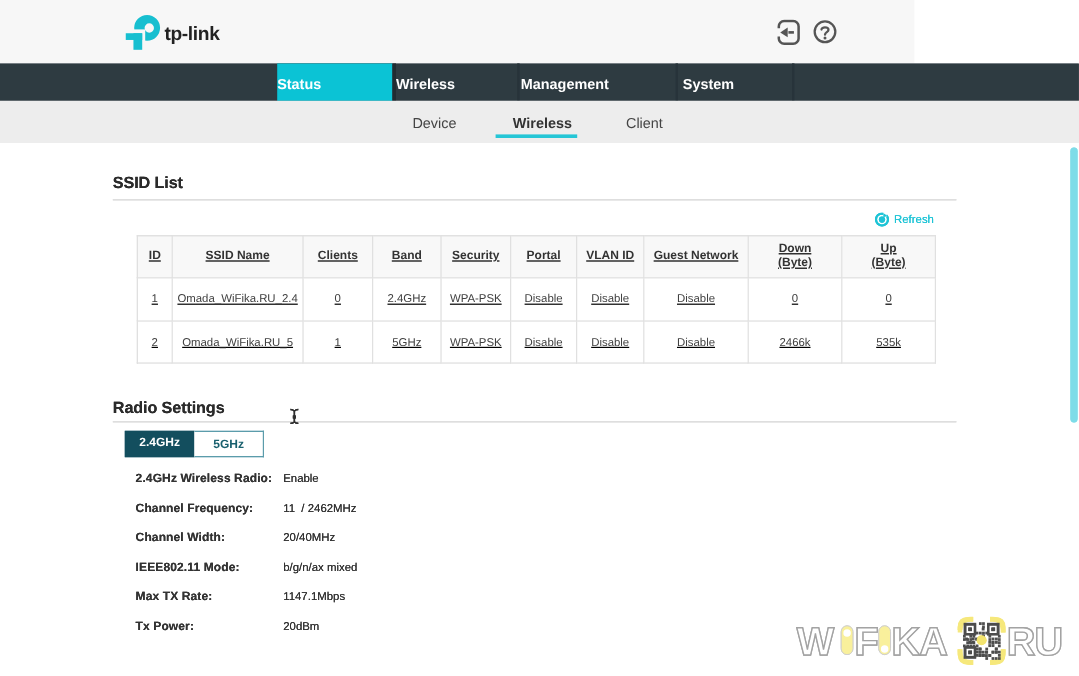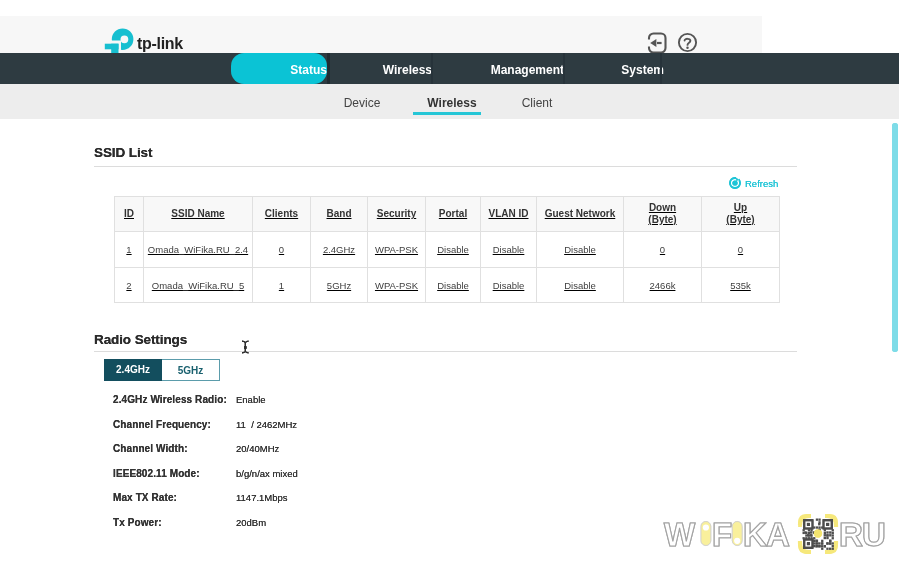--- a/index.html
+++ b/index.html
@@ -2,27 +2,27 @@
 <html><head>
 <meta charset="utf-8">
 <style>
   * { margin:0; padding:0; box-sizing:border-box; }
   html,body { width:899px; height:563px; background:#fff; overflow:hidden;
     font-family:"Liberation Sans", sans-serif; }
   .abs { position:absolute; }
   #page { position:relative; width:899px; height:563px; transform:translateZ(0); }
 
   
-  #hdr { left:0; top:16px; width:762px; height:53px; background:#f7f7f7; }
+  #hdr { left:0; top:0; width:762px; height:53px; background:#f7f7f7; }
 
   
   #nav { left:0; top:53px; width:899px; height:31px; background:#2e3b41; }
   .navtab { position:absolute; top:0; height:33px; line-height:33px; padding-top:2px;
-    color:#fff; font-size:12px; font-weight:700; text-align:right; box-sizing:content-box;
-    padding-top:0; height:31px; line-height:35px;border-radius:13px; }
+    color:#fff; font-size:12px; font-weight:700; text-align:left; box-sizing:content-box;
+    padding-top:0; height:31px; line-height:35px; }
   .navsep { position:absolute; top:0; height:31px; width:2px; background:#27333a; }
   #tab-status { background:#0bc3d5; }
 
   
   #subnav { left:0; top:84px; width:899px; height:35px; background:#ededed; }
   .subitem { position:absolute; top:0; height:35px; line-height:39px;
     color:#444; font-size:12px; text-align:center; }
   #sub-active { font-weight:700; color:#333; }
   #sub-underline { position:absolute; background:#25c6d6; }
 

